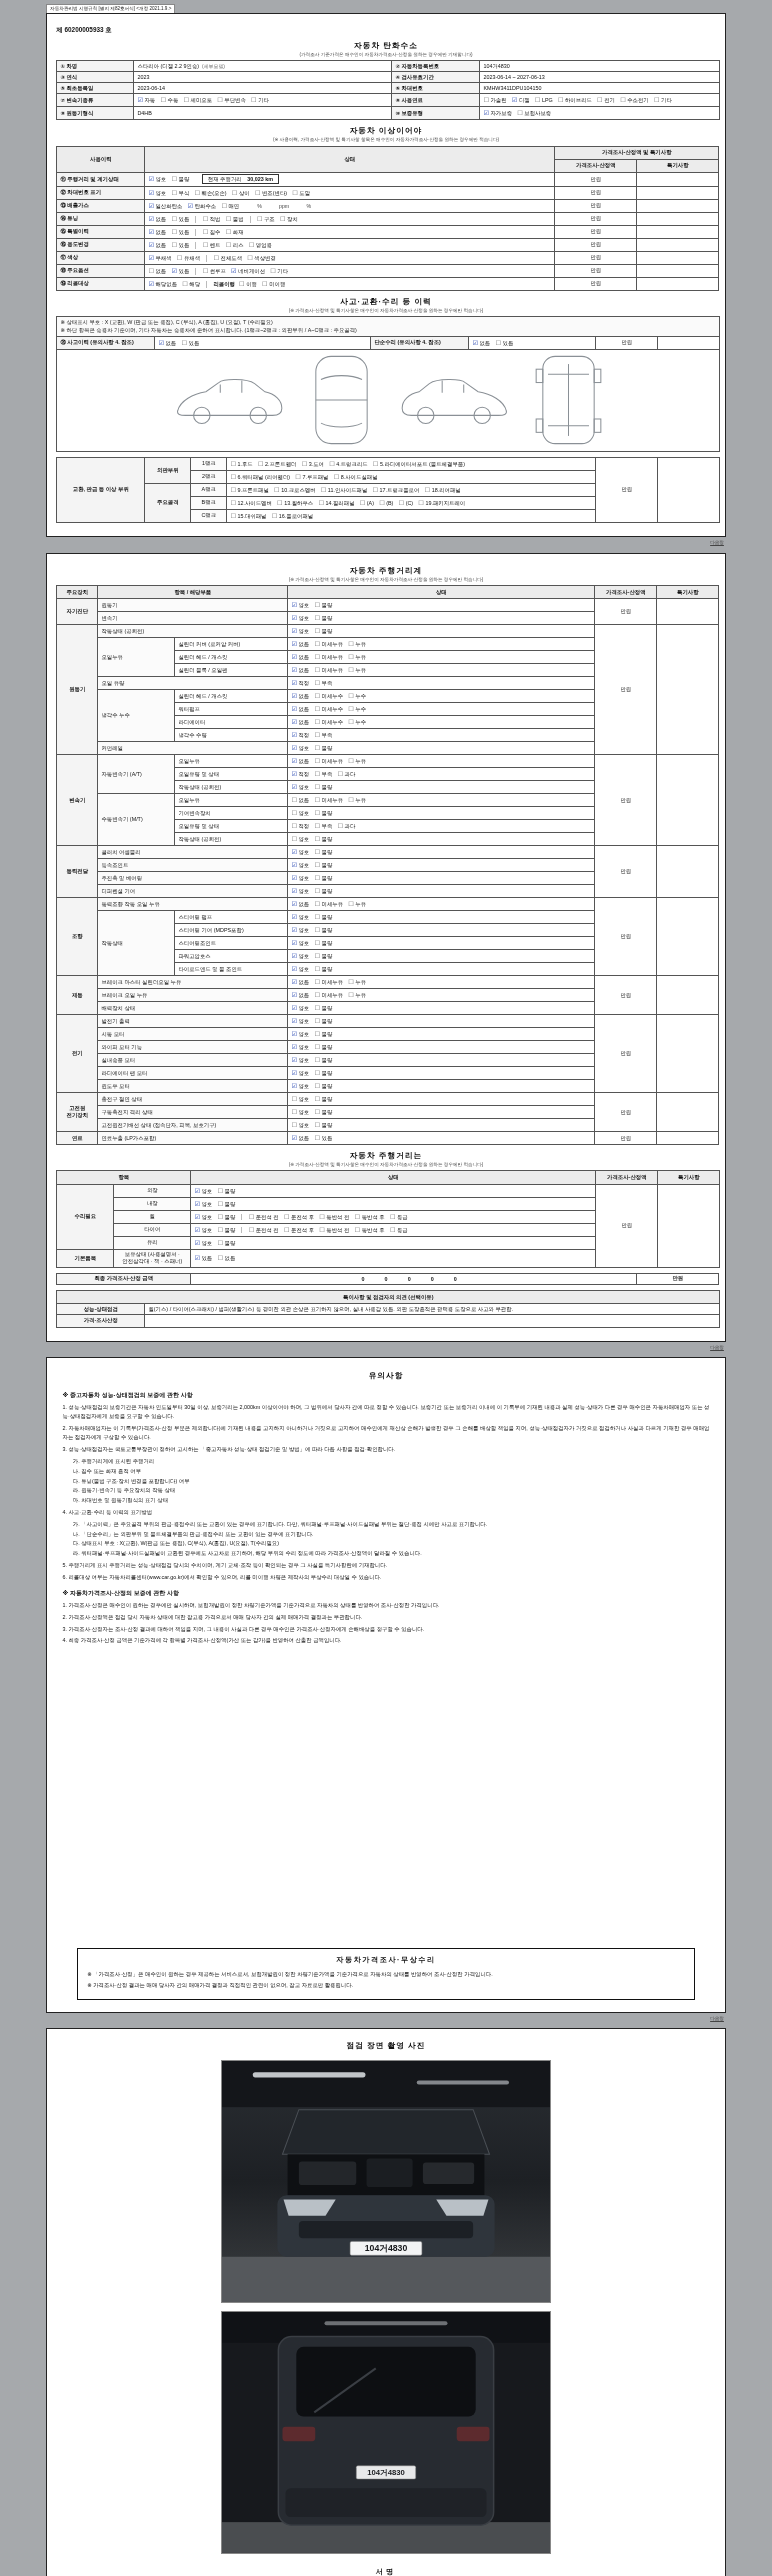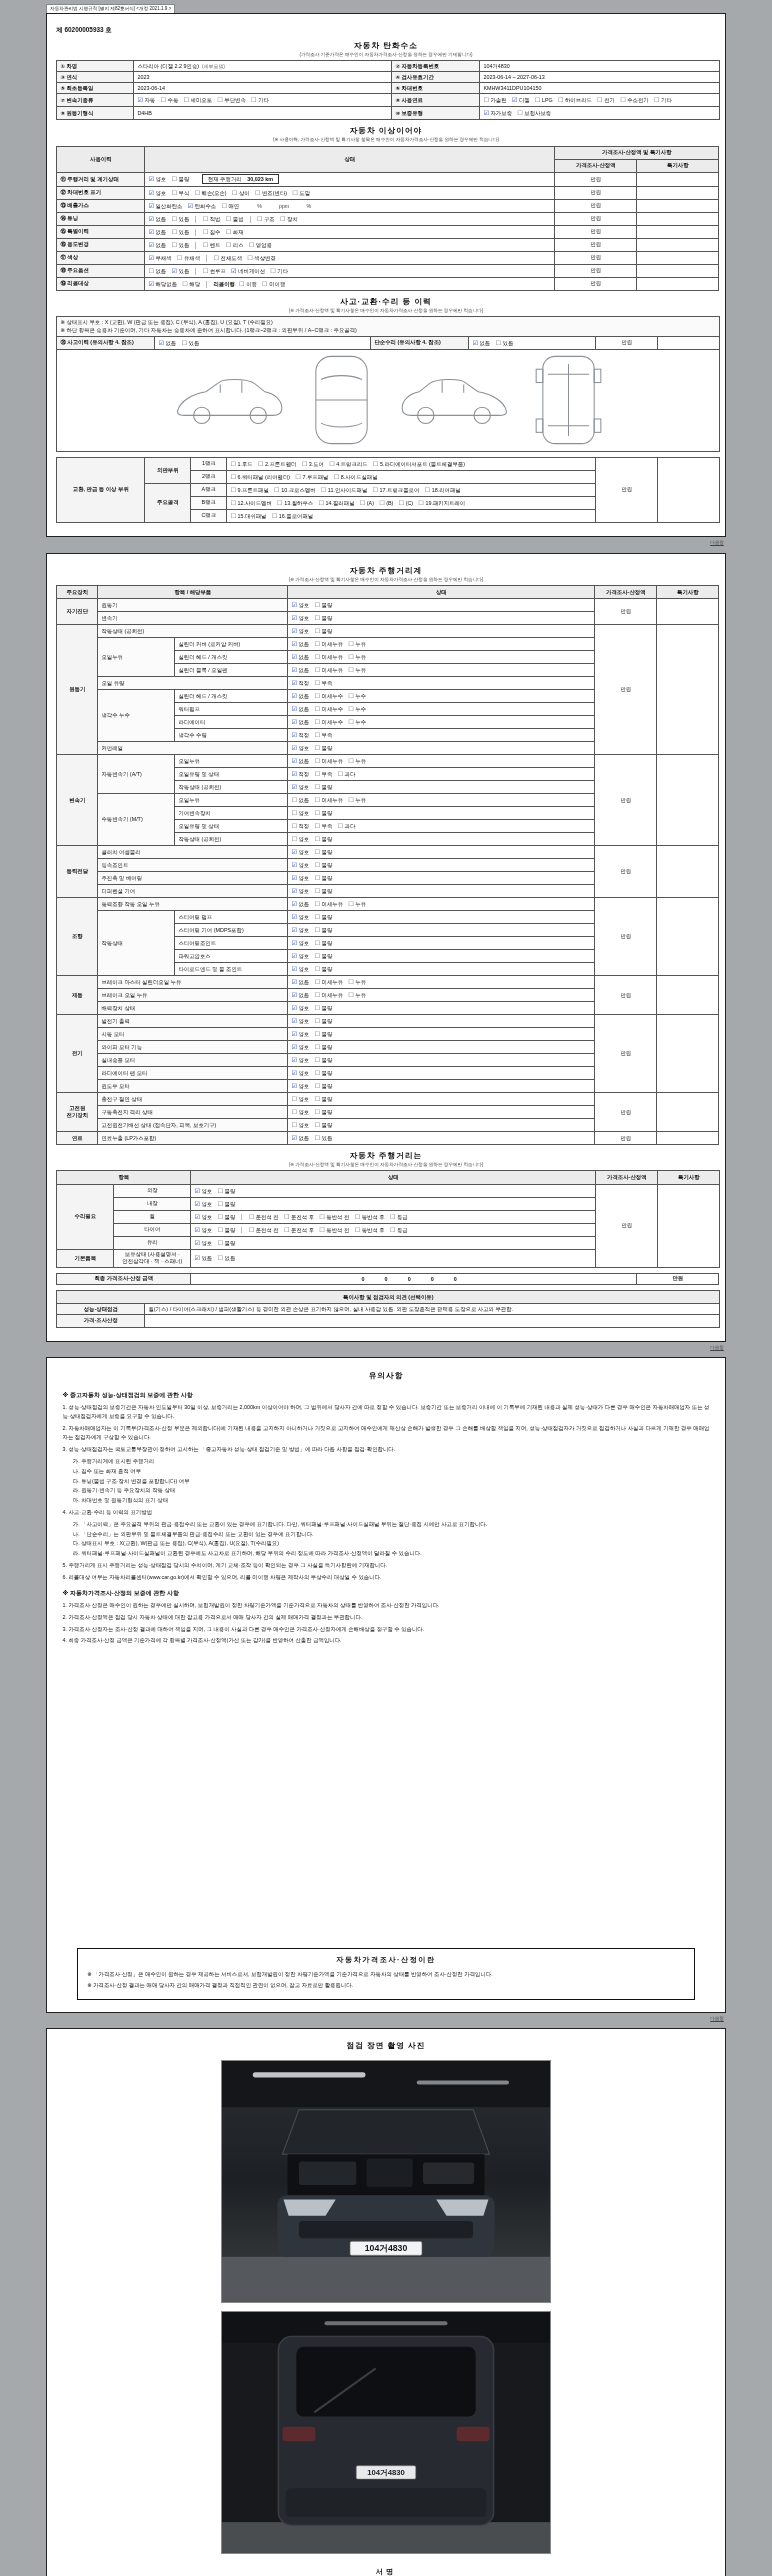--- a/index.html
+++ b/index.html
@@ -619,21 +619,21 @@
         <div class="nb-s">라. 쿼터패널·루프패널·사이드실패널이 교환된 경우에도 사고차로 표기하며, 해당 부위의 수리 정도에 따라 가격조사·산정액이 달라질 수 있습니다.</div>
         <div class="nb-i">5. 주행거리계 표시 주행거리는 성능·상태점검 당시의 수치이며, 계기 교체·조작 등이 확인되는 경우 그 사실을 특기사항란에 기재합니다.</div>
         <div class="nb-i">6. 리콜대상 여부는 자동차리콜센터(www.car.go.kr)에서 확인할 수 있으며, 리콜 미이행 차량은 제작사의 무상수리 대상일 수 있습니다.</div>
         <div class="nb-h">※ 자동차가격조사·산정의 보증에 관한 사항</div>
         <div class="nb-i">1. 가격조사·산정은 매수인이 원하는 경우에만 실시하며, 보험개발원이 정한 차량기준가액을 기준가격으로 자동차의 상태를 반영하여 조사·산정한 가격입니다.</div>
         <div class="nb-i">2. 가격조사·산정액은 점검 당시 자동차 상태에 대한 참고용 가격으로서 매매 당사자 간의 실제 매매가격 결정과는 무관합니다.</div>
         <div class="nb-i">3. 가격조사·산정자는 조사·산정 결과에 대하여 책임을 지며, 그 내용이 사실과 다른 경우 매수인은 가격조사·산정자에게 손해배상을 청구할 수 있습니다.</div>
         <div class="nb-i">4. 최종 가격조사·산정 금액은 기준가격에 각 항목별 가격조사·산정액(가산 또는 감가)을 반영하여 산출한 금액입니다.</div>
       </div>
     <div class="pbox">
-      <div class="pbox-title">자동차가격조사·산정이란</div>
+      <div class="pbox-title">자동차가격조사·무상수리</div>
       <div class="pbox-line">※ 「가격조사·산정」은 매수인이 원하는 경우 제공하는 서비스로서, 보험개발원이 정한 차량기준가액을 기준가격으로 자동차의 상태를 반영하여 조사·산정한 가격입니다.</div>
       <div class="pbox-line">※ 가격조사·산정 결과는 매매 당사자 간의 매매가격 결정과 직접적인 관련이 없으며, 참고 자료로만 활용됩니다.</div>
     </div>
   </section>
   <div class="nextpage">다음장</div>
 
   
   <section class="panel">
     <h2 class="sec-title">점검 장면 촬영 사진</h2>
 

